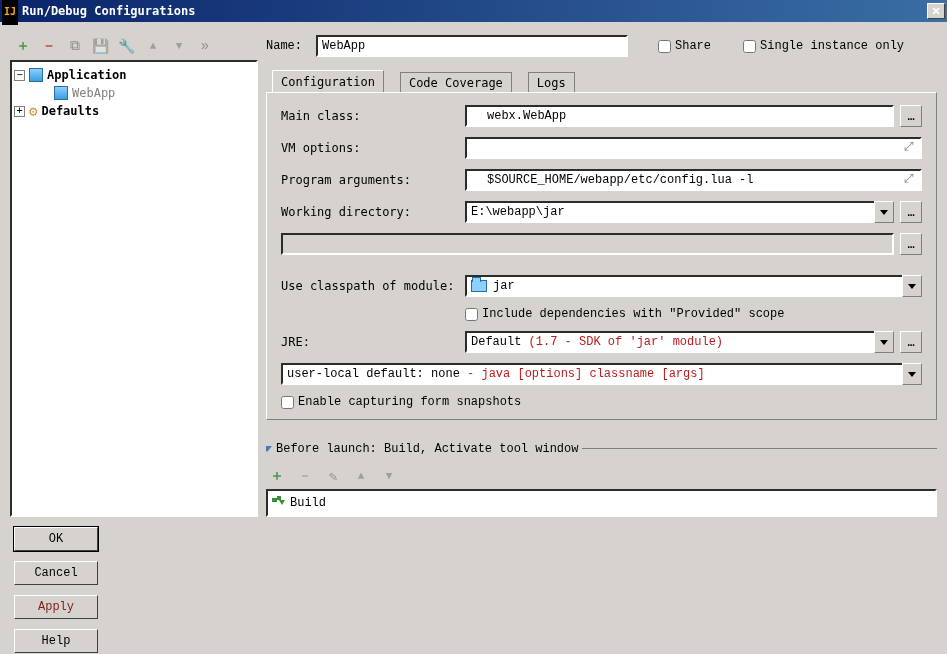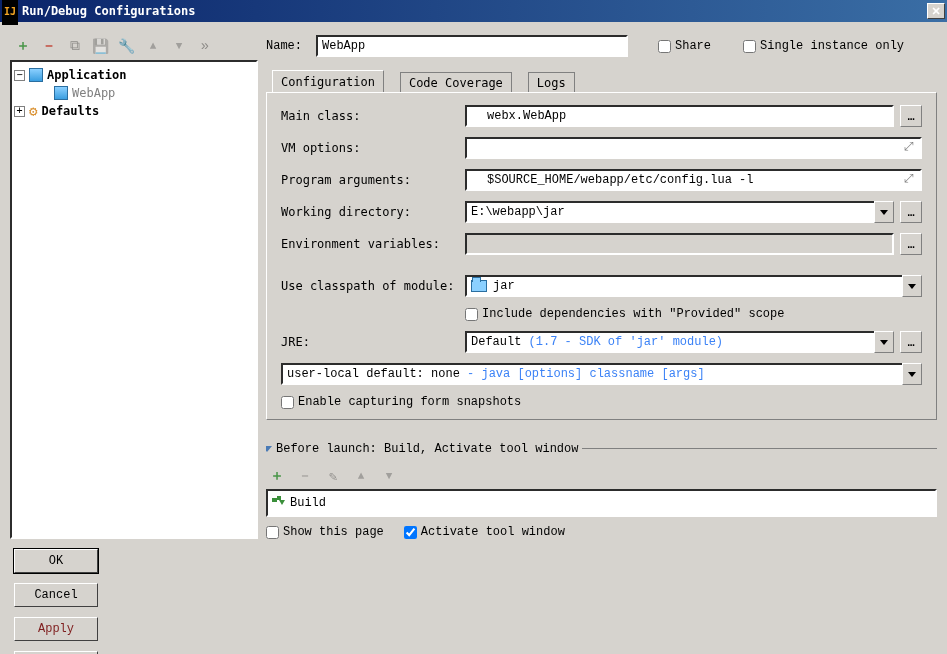--- a/index.html
+++ b/index.html
@@ -302,21 +302,21 @@
   }
   .hammer .dn{
     position:absolute; left:7px; top:4px;
     width:0;height:0;
     border-left:3px solid transparent;
     border-right:3px solid transparent;
     border-top:5px solid #3a8f3a;
   }
   .bl-chks { display:flex; gap:20px; margin-top:8px; }
   hr.sep { border:none; border-top:1px solid #808080; margin: 8px 0 8px 0; }
-  .gray-text { color:#3b82f6; }
+  .gray-text { color:#b91c1c; }
   
   .footer {
     display:flex;
     justify-content:flex-end;
     gap:10px;
     padding: 10px 14px 12px 14px;
     flex-direction: column;
   }
   .btn {
     width:84px; height:24px;
@@ -429,21 +429,20 @@
                     <svg viewBox="0 0 8 8">
                       <polygon points="0,2 8,2 4,7" fill="#000"></polygon>
                     </svg>
                   </div>
               </div>
             </div>
             <div class="side-btn">…</div>
           </div>
 
           <div class="form-row">
-            <div class="form-label">Environment variables:</div>
             <div class="form-field"><input class="field-input ro" readonly="" value="" style=""></div>
             <div class="side-btn">…</div>
           </div>
 
           <div style="height:10px"></div>
 
           <div class="form-row">
             <div class="form-label">Use classpath of module:</div>
             <div class="form-field">
               <div class="combo">
@@ -519,30 +518,20 @@
         <span class="tb-btn dim">✎</span>
         <span class="tb-btn dim chev">▲</span>
         <span class="tb-btn dim chev">▼</span>
       </div>
       <div class="bl-list">
         <span class="hammer">
             <span class="dn"></span>
           </span>
         <span>Build</span>
       </div>
-      <div class="bl-chks">
-        <label class="chk" style="margin-left:0">
-          <input type="checkbox" style="">
-          <span>Show this page</span>
-        </label>
-        <label class="chk" style="margin-left:0">
-          <input type="checkbox" checked="" style="">
-          <span>Activate tool window</span>
-        </label>
-      </div>
     </div>
   </div>
 
   <div class="footer">
     <button class="btn default">OK</button>
     <button class="btn">Cancel</button>
     <button class="btn disabled">Apply</button>
     <button class="btn">Help</button>
   </div>
 </div>

